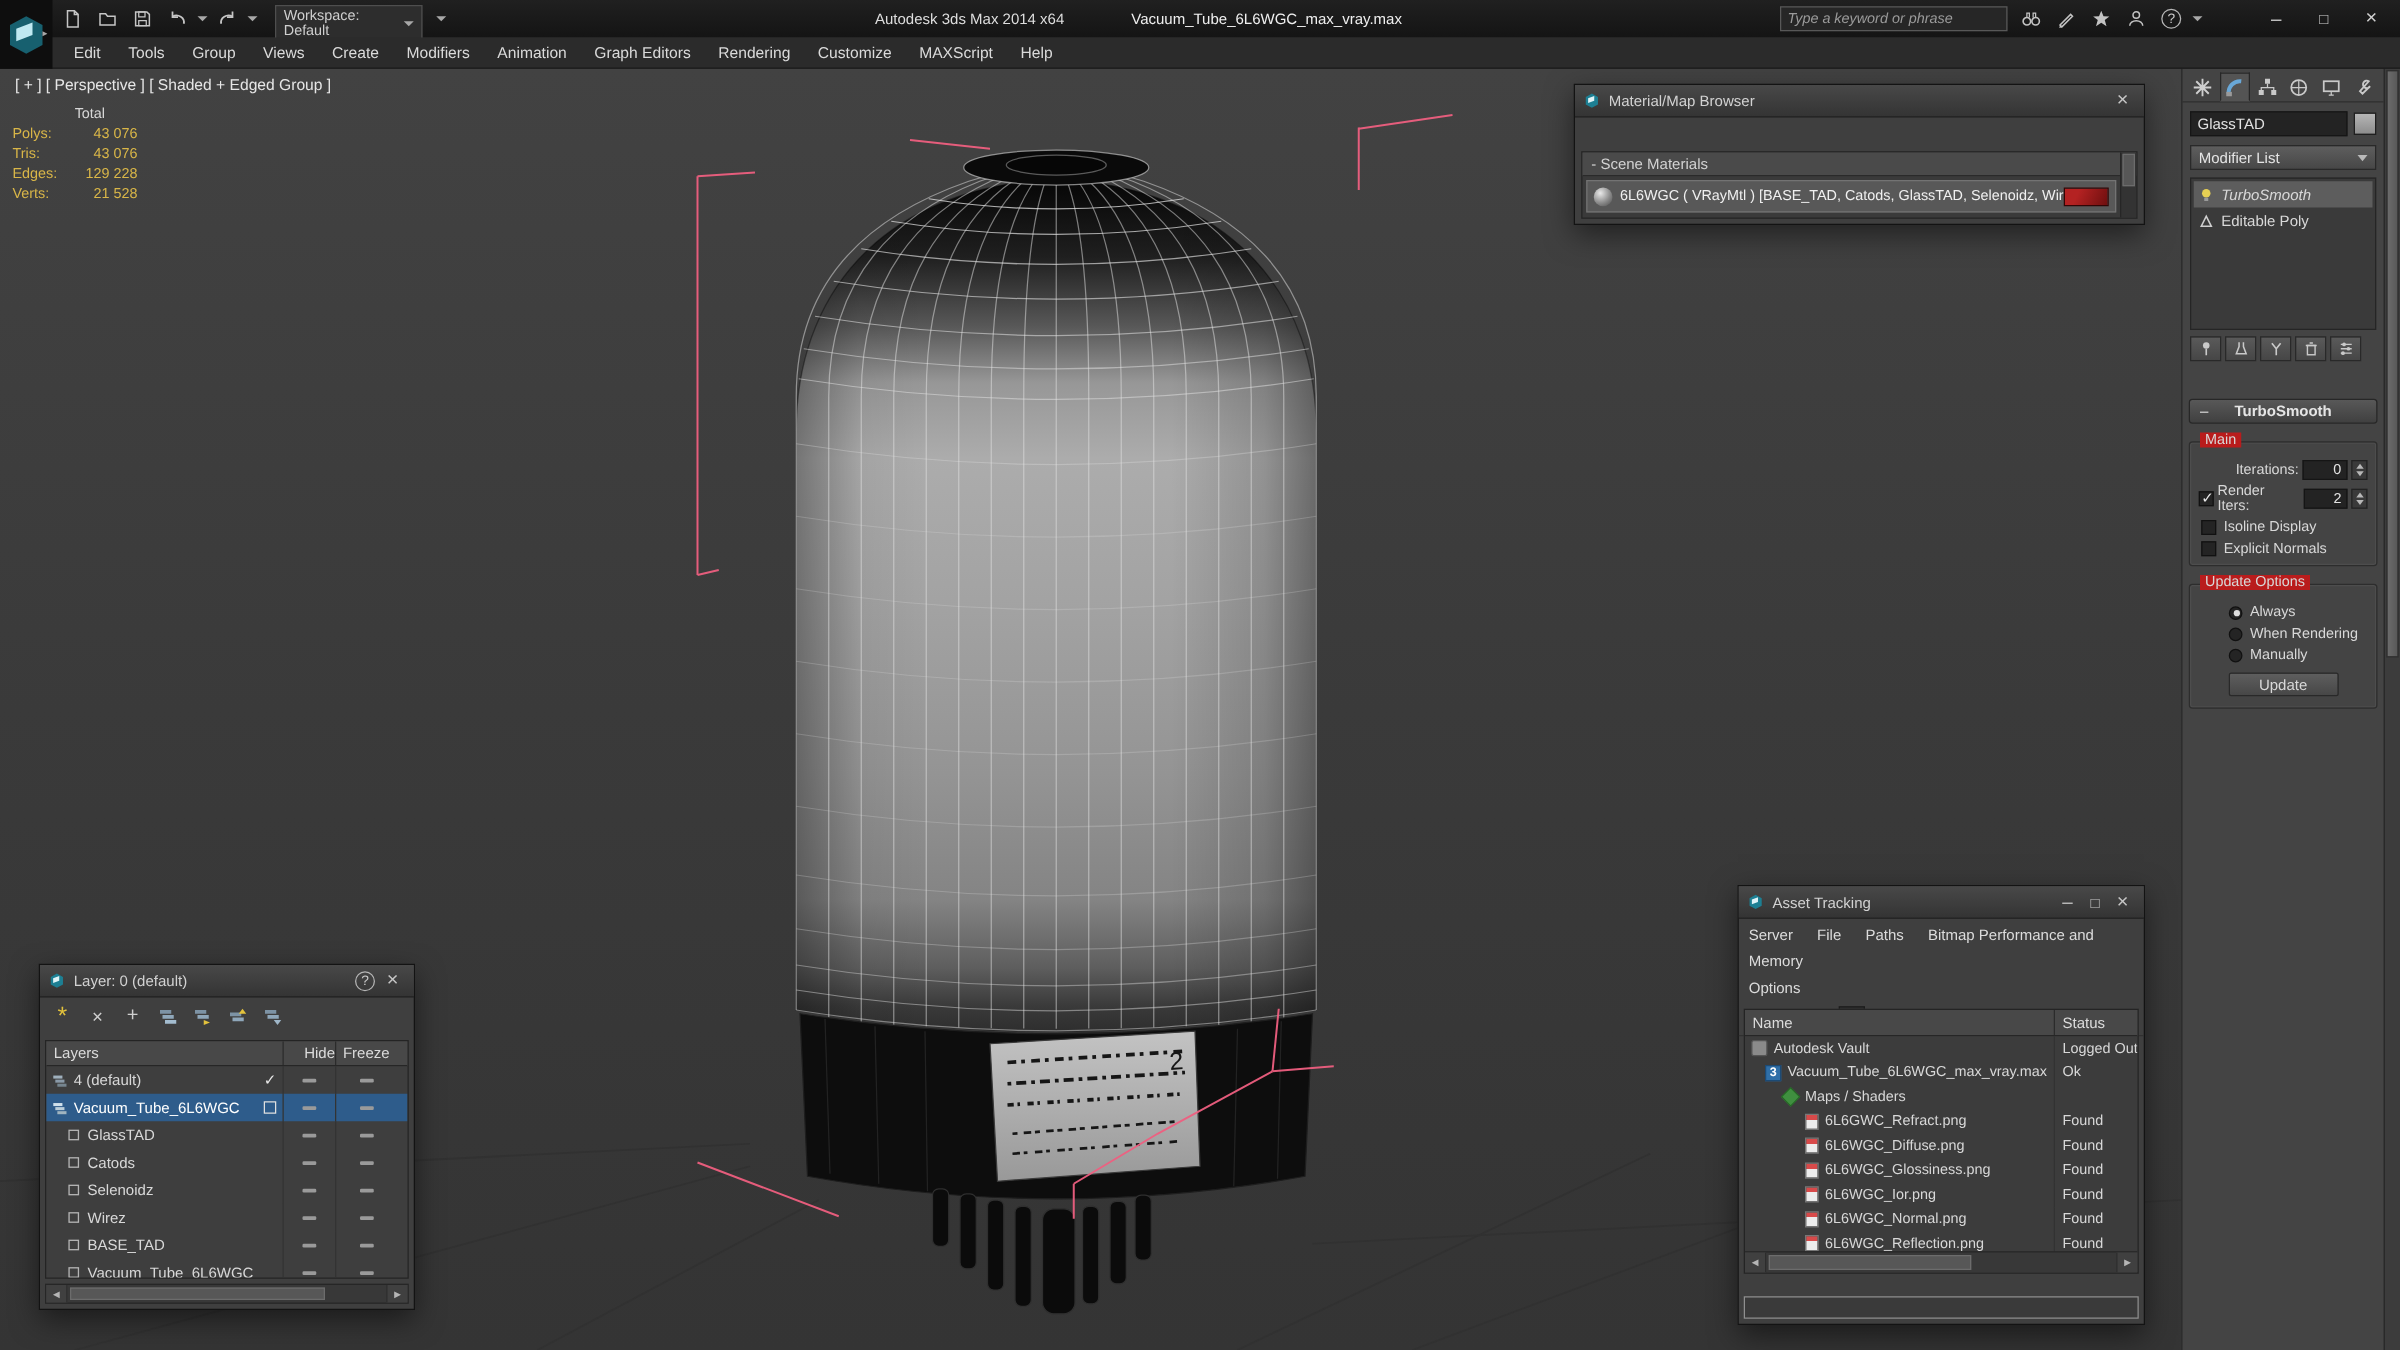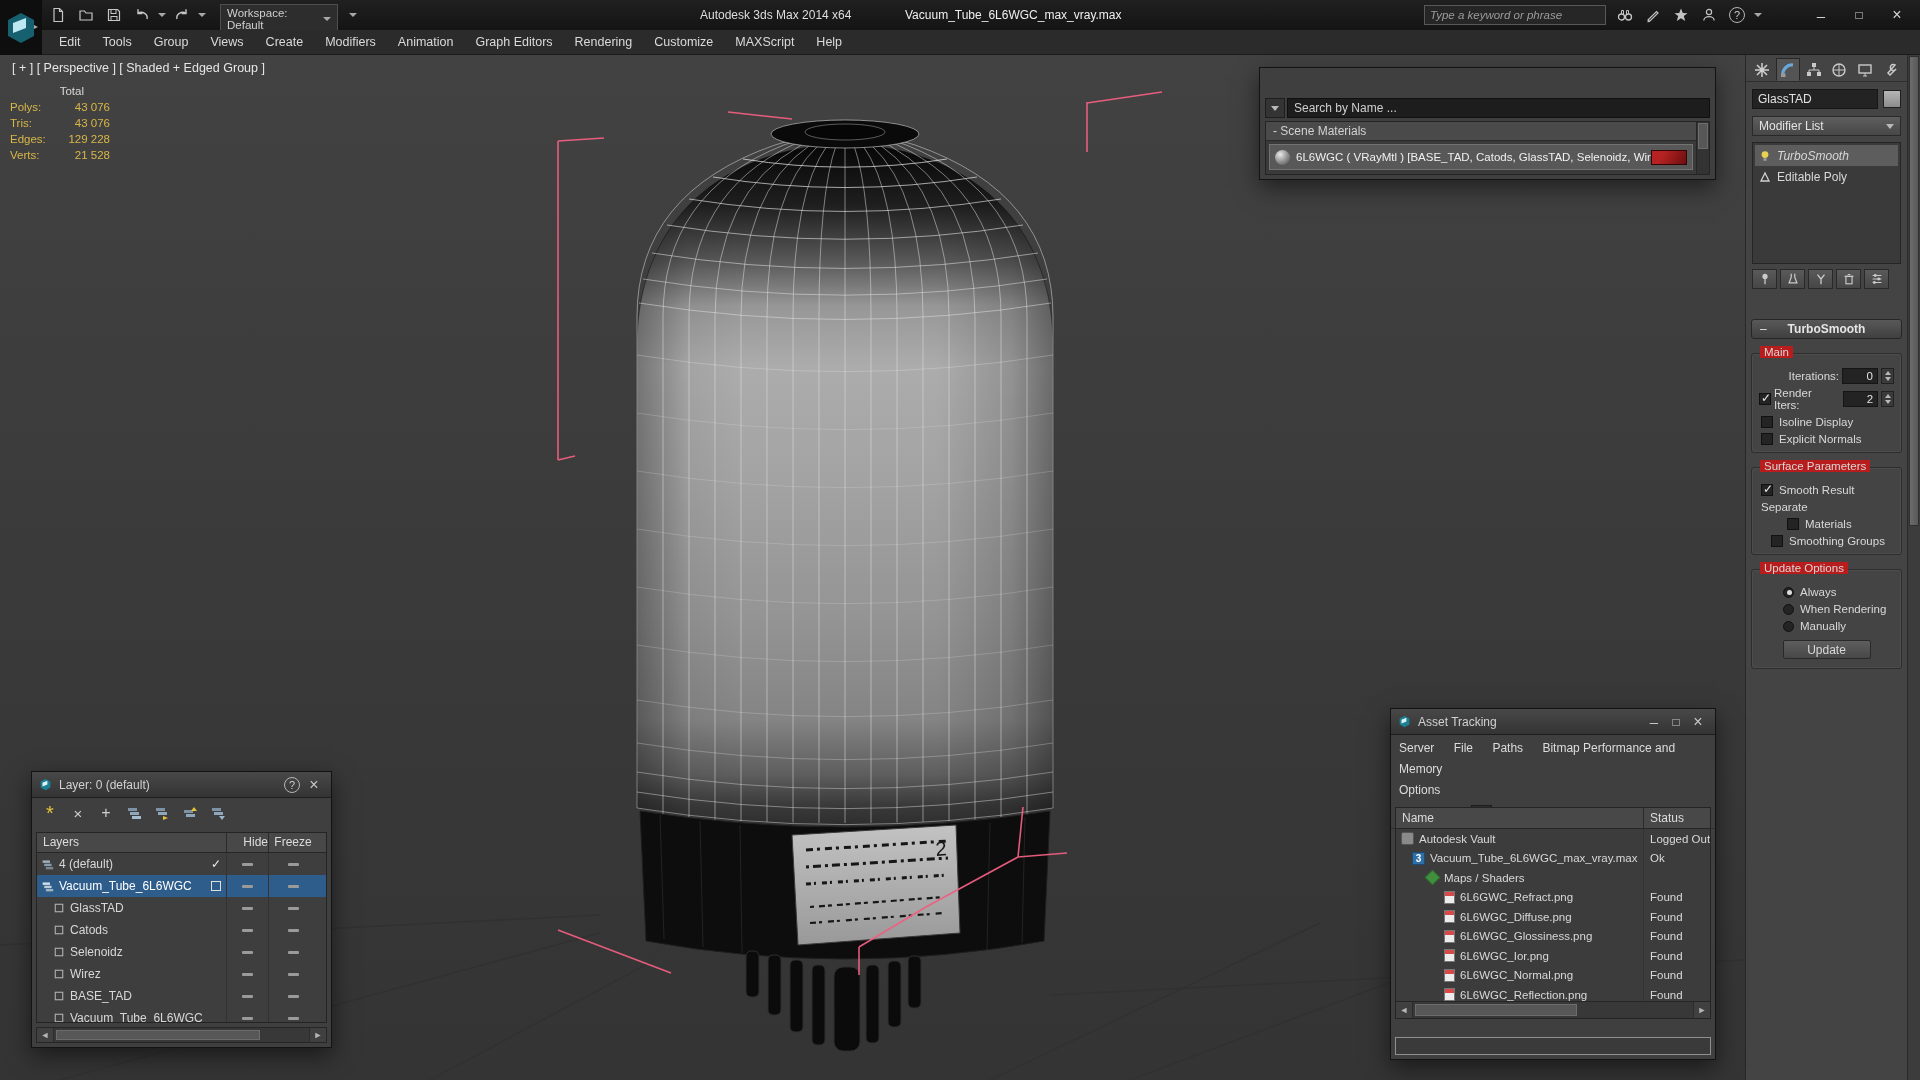--- a/index.html
+++ b/index.html
@@ -411,25 +411,28 @@
         <span class="sv">129 228</span>
       </div>
     <div class="stats-row">
         <span class="sl">Verts:</span>
         <span class="sv">21 528</span>
       </div>
   </div>
 </div>
 
 <div class="fwin" id="mat">
-  <div class="mat-search">
-    <div class="dd-btn">
-        <span class="caret-dn"></span>
-      </div>
-    <input class="search-field" type="text" placeholder="Search by Name ..." style="">
+  <div class="tbar">
+    <svg width="15" height="15" viewBox="0 0 34 40">
+        <path d="M4 12 L17 5 L30 12 V28 L17 35 L4 28 Z" fill="#1d7f93"></path>
+        <path d="M9 15 L22 10 V20 L9 25 Z" fill="#dff3f7"></path>
+      </svg>
+    <span class="ttl">Material/Map Browser</span>
+    <span class="sp"></span>
+    <div class="twbtn g-close"></div>
   </div>
   <div class="mat-list">
     <div class="mat-section">
       <span>- Scene Materials</span>
     </div>
     <div class="mat-row">
       <span class="sphere"></span>
       <span>6L6WGC ( VRayMtl ) [BASE_TAD, Catods, GlassTAD, Selenoidz, Wirez]</span>
       <span class="swatch"></span>
     </div>
@@ -891,38 +894,20 @@
     <div class="cbrow">
       <span class="cb"></span>
       <span>Isoline Display</span>
     </div>
     <div class="cbrow">
       <span class="cb"></span>
       <span>Explicit Normals</span>
     </div>
   </div>
 
-  <div class="group">
-    <span class="group-label">Surface Parameters</span>
-    <div class="cbrow">
-      <span class="cb on"></span>
-      <span>Smooth Result</span>
-    </div>
-    <div class="cbrow">
-      <span>Separate</span>
-    </div>
-    <div class="cbrow" style="margin-left:30px">
-      <span class="cb"></span>
-      <span>Materials</span>
-    </div>
-    <div class="cbrow" style="margin-left:14px">
-      <span class="cb"></span>
-      <span>Smoothing Groups</span>
-    </div>
-  </div>
 
   <div class="group">
     <span class="group-label">Update Options</span>
     <div class="cbrow rad-ind">
       <span class="radio on"></span>
       <span>Always</span>
     </div>
     <div class="cbrow rad-ind">
       <span class="radio"></span>
       <span>When Rendering</span>

